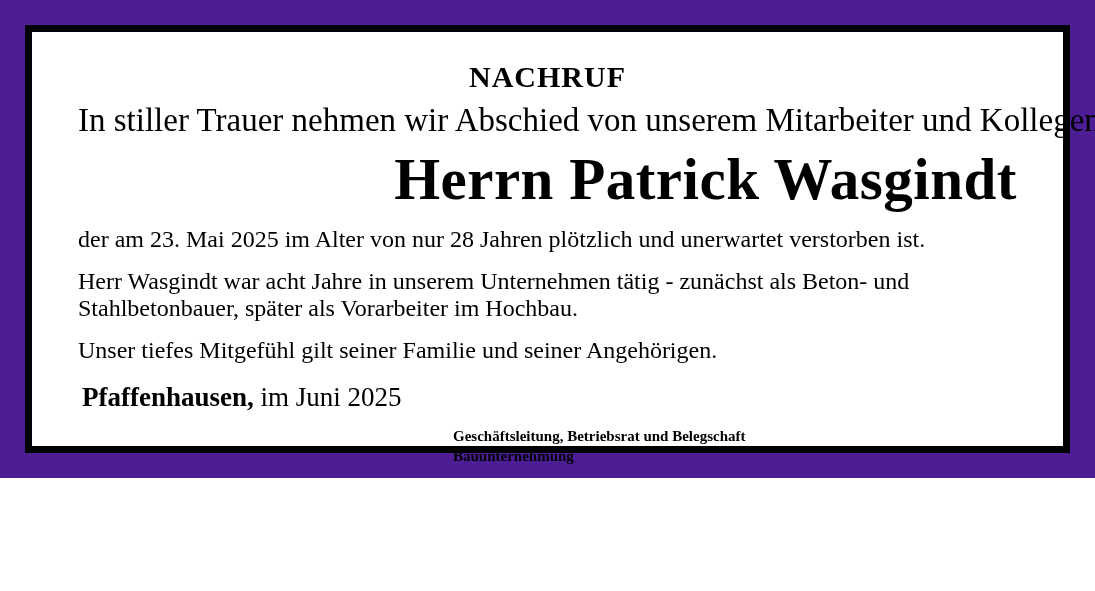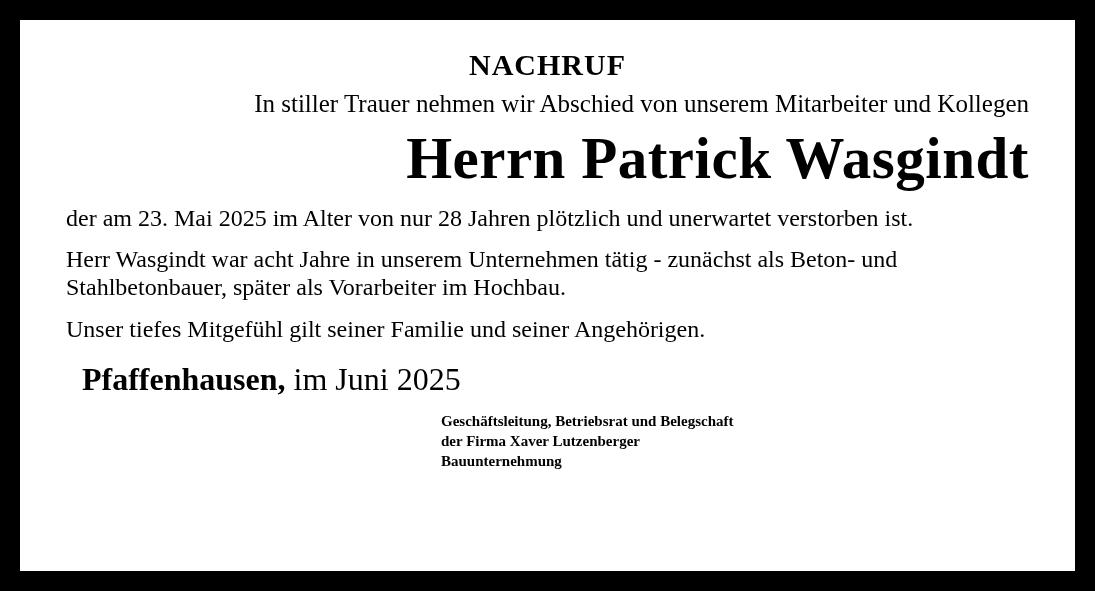--- a/index.html
+++ b/index.html
@@ -9,44 +9,44 @@
   }
   body {
     width: 1095px;
     height: 591px;
     font-family: "Liberation Serif", serif;
     color: #000000;
     overflow: hidden;
   }
   .page {
     width: 1095px;
-    height: 591px;
+    height: 478px;
     box-sizing: border-box;
-    padding: 13px;
-    background: #000000;
+    padding: 25px;
+    background: #4c1d95;
   }
   .obituary {
     box-sizing: border-box;
     width: 100%;
     height: 100%;
     border: 7px solid #000000;
     background: #ffffff;
     padding: 28px 46px 18px 46px;
   }
   .heading {
     text-align: center;
     font-weight: bold;
     font-size: 30px;
     letter-spacing: 1px;
     line-height: 1.1;
     margin: 0 0 9px 0;
   }
   .subheading {
     text-align: right;
-    font-size: 25px;
+    font-size: 33px;
     line-height: 1.15;
     margin: 0 0 6px 0;
     white-space: nowrap;
   }
   .name {
     text-align: right;
     font-weight: bold;
     font-size: 59px;
     line-height: 1.12;
     letter-spacing: 0.5px;
@@ -56,23 +56,23 @@
   .para {
     font-size: 24px;
     line-height: 1.15;
     margin: 12px 0 14px 0;
     text-align: left;
   }
   .para.tight {
     margin-bottom: 15px;
   }
   .place-line {
-    font-size: 32px;
+    font-size: 27px;
     line-height: 1.15;
-    margin: 18px 0 10px 16px;
+    margin: 18px 0 10px 4px;
   }
   .place-line .place {
     font-weight: bold;
   }
   .signature {
     margin-top: 14px;
     padding-left: 375px;
     font-weight: bold;
     font-size: 15px;
     line-height: 1.33;
@@ -99,18 +99,17 @@
 
 
     <p class="para tight">Unser tiefes Mitgefühl gilt seiner Familie und seiner Angehörigen.</p>
 
     <div class="place-line">
       <span class="place">Pfaffenhausen,</span><span> im Juni 2025</span>
     </div>
 
     <div class="signature">
       <div>Geschäftsleitung, Betriebsrat und Belegschaft</div>
-      <div>der Firma Xaver Lutzenberger</div>
       <div>Bauunternehmung</div>
     </div>
 
   </div>
 </div>
 
 </body></html>

